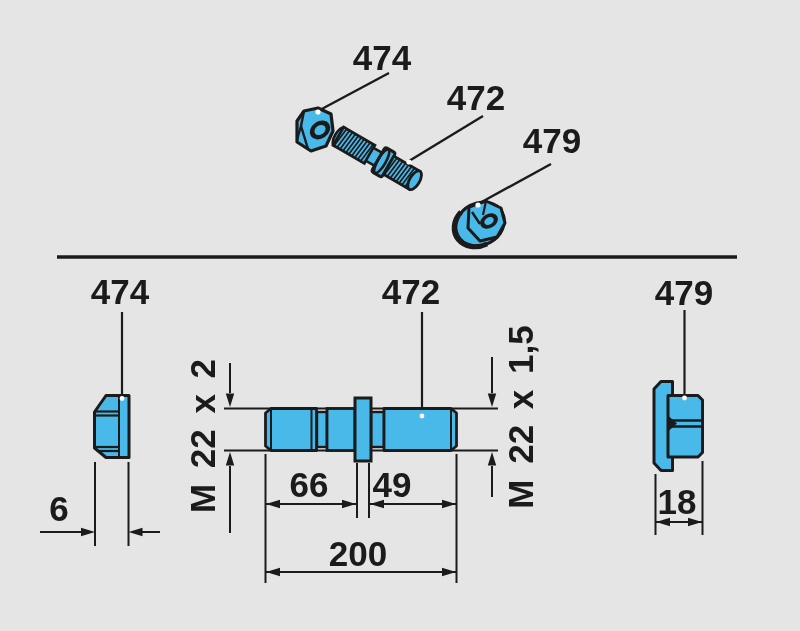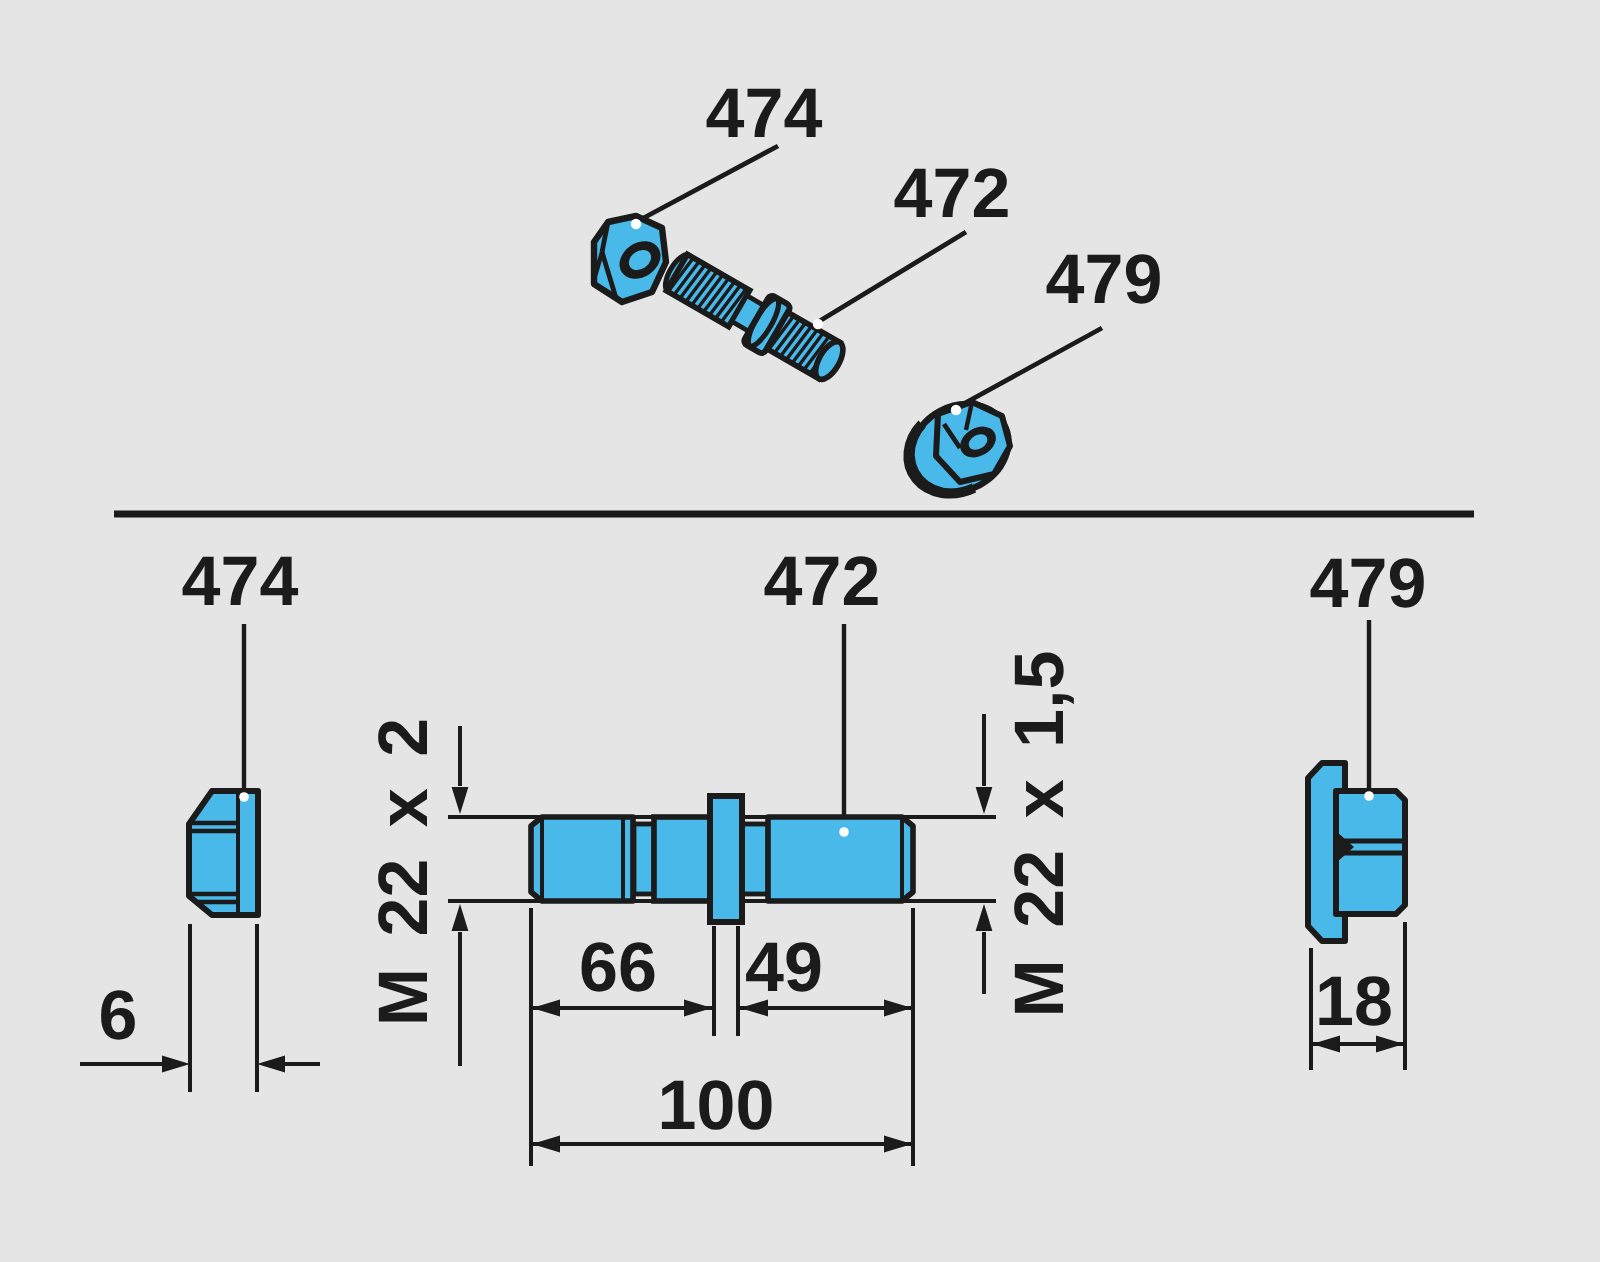--- a/index.html
+++ b/index.html
@@ -155,19 +155,19 @@
   <div class="lbl" style="left:476px;top:97px">472</div>
   <div class="lbl" style="left:552px;top:140px">479</div>
 
   <div class="lbl" style="left:120px;top:291px">474</div>
   <div class="lbl" style="left:411px;top:291px">472</div>
   <div class="lbl" style="left:684px;top:292px">479</div>
 
   <div class="lbl" style="left:59px;top:508px">6</div>
   <div class="lbl" style="left:309px;top:484px">66</div>
   <div class="lbl" style="left:392px;top:484px">49</div>
-  <div class="lbl" style="left:358px;top:553px">100</div>
+  <div class="lbl" style="left:358px;top:553px">200</div>
   <div class="lbl" style="left:677px;top:501px">18</div>
 
   <div class="vlbl" style="left:202px;top:436px">M 22 x 2</div>
   <div class="vlbl" style="left:520px;top:417px">M 22 x 1,5</div>
 
 </div>
 
 </body></html>

